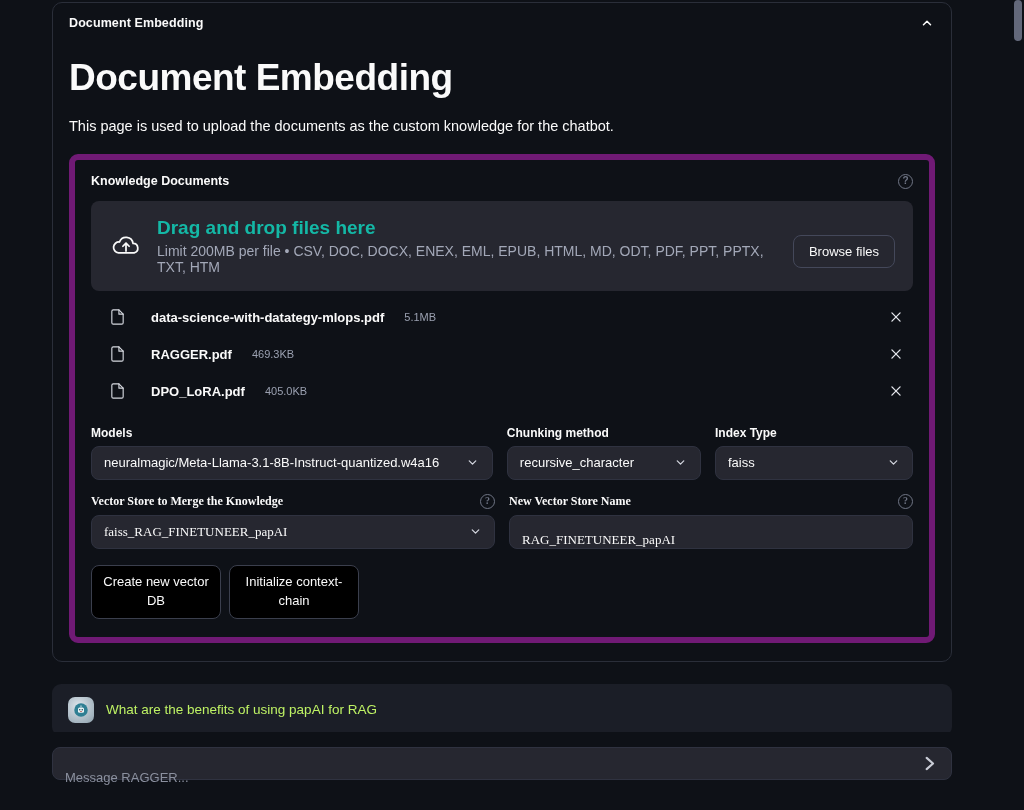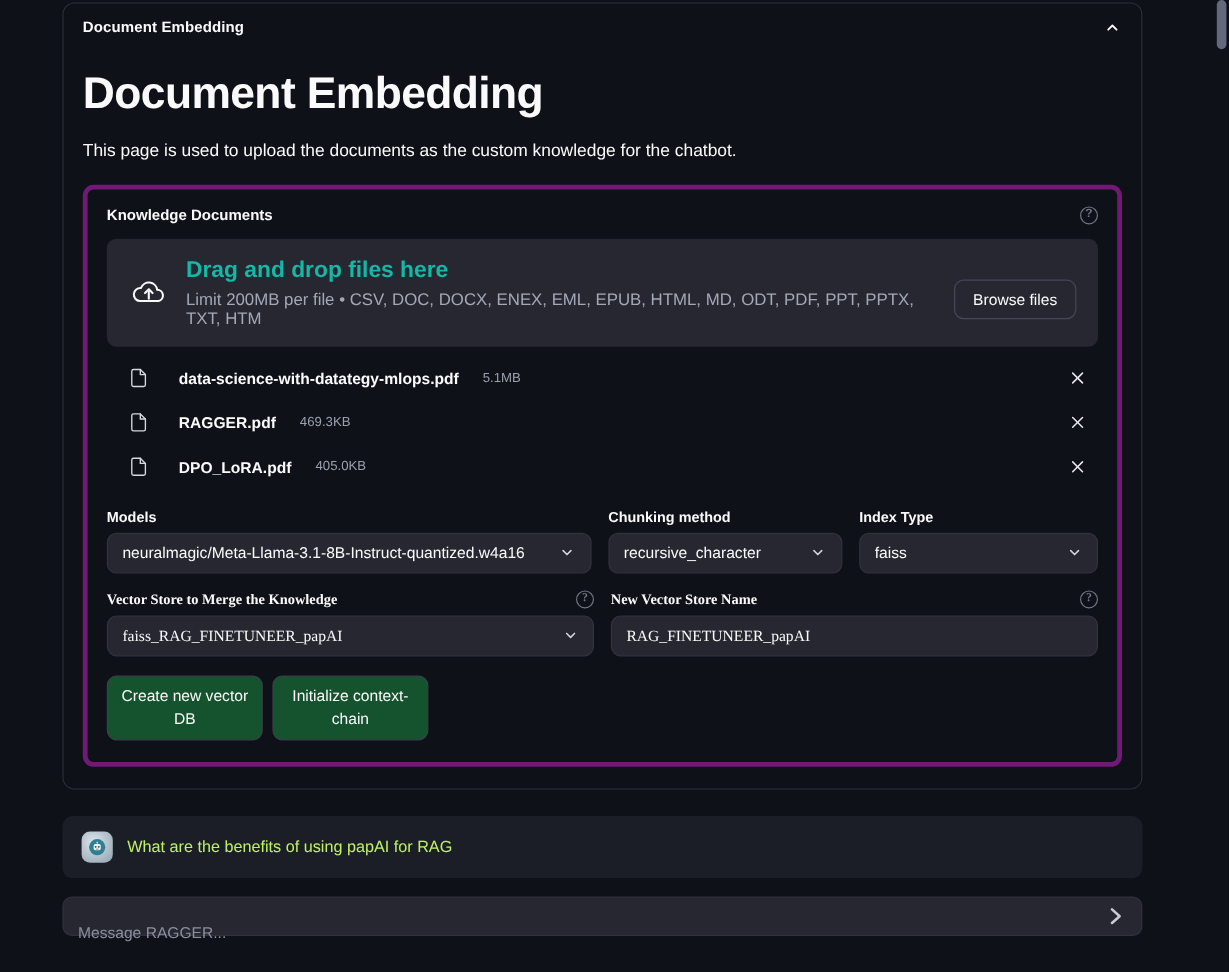--- a/index.html
+++ b/index.html
@@ -71,21 +71,21 @@
   }
   .page-sub {
     font-size: 14.5px;
     color: #fafafa;
     margin-bottom: 20px;
     font-weight: 400;
   }
 
   
   .inner-card {
-    border: 4px solid #701a75;
+    border: 6px solid #701a75;
     border-radius: 9px;
     padding: 14px 16px 18px 16px;
     background: #0e1117;
   }
   .kd-head {
     display: flex; align-items: center; justify-content: space-between;
     margin-bottom: 12px;
   }
   .kd-label {
     font-size: 12.5px;
@@ -198,36 +198,36 @@
     align-items: center;
     padding: 0 12px;
     color: #fafafa;
     font-size: 13px;
     cursor: pointer;
     overflow: hidden;
     white-space: nowrap;
   }
   .select .sel-val { flex: 1 1 auto; overflow: hidden; text-overflow: ellipsis; }
   .caret { flex: none; width: 14px; height: 14px; color: #d2d5de; display:flex;align-items:center;justify-content:center;}
-  .textinput { cursor: text; }
+  .textinput { cursor: text; align-items: flex-end; }
 
   .row2 {
     display: flex;
     gap: 14px;
     margin-top: 14px;
     align-items: flex-end;
     font-family: Liberation Serif, serif;
   }
   .f-vstore { width: 418px; }
   .f-newname { width: 418px; }
 
   
   .btn-row { display: flex; gap: 8px; margin-top: 16px; }
   .act-btn {
-    background: #14532d;
+    background: #000000;
     border: 1px solid #3b3f4d;
     border-radius: 8px;
     color: #fafafa;
     font-size: 13px;
     width: 130px;
     height: 54px;
     display: flex;
     align-items: center;
     justify-content: center;
     text-align: center;

